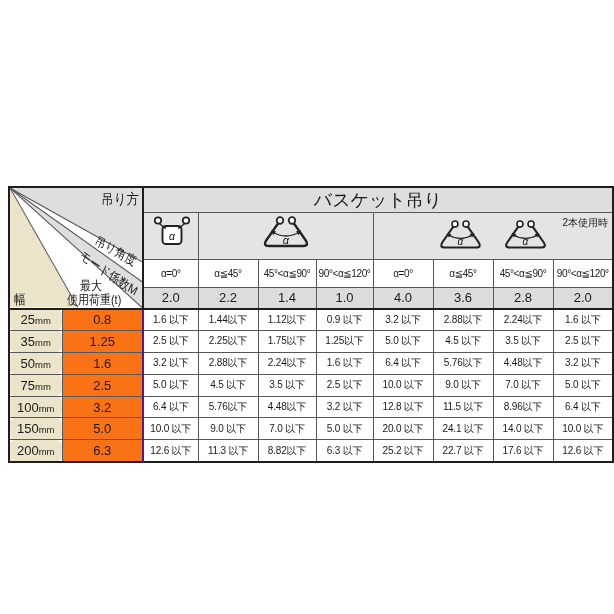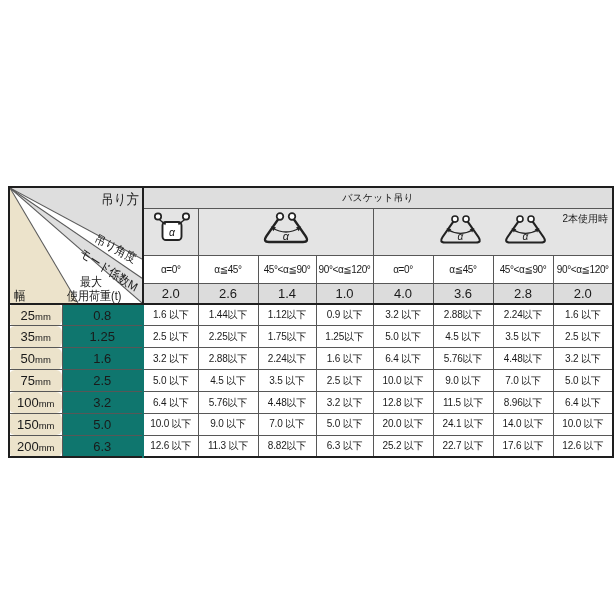--- a/index.html
+++ b/index.html
@@ -5,36 +5,36 @@
   html,body{margin:0;padding:0;background:#fff;}
   .canvas{position:relative;width:614px;height:614px;background:#ffffff;overflow:hidden;
           font-family:"Liberation Sans","DejaVu Sans",sans-serif;color:#1a1a1a;}
   table.sling{position:absolute;left:8px;top:186px;border-collapse:collapse;table-layout:fixed;
               width:604px;border:2px solid #1e1e1e;}
   td{border:1px solid #575757;text-align:center;vertical-align:middle;padding:0;
      overflow:hidden;white-space:nowrap;}
   td.corner{position:relative;border-right:2px solid #1e1e1e;border-bottom:2px solid #1e1e1e;
             padding:0;background:#fff;}
   td.corner svg{position:absolute;left:0;top:0;width:100%;height:100%;display:block;}
-  .ghead{background:#dedede;font-size:10px;}
+  .ghead{background:#dedede;font-size:18px;}
   tr.r1{height:21px;}
   tr.r2{height:42px;}
   tr.r3{height:28px;}
   tr.r4{height:21px;}
   .icell{background:#e4e4e4;}
   .icell.rel{position:relative;}
   .pair{display:flex;align-items:center;justify-content:center;gap:8px;}
   .note{position:absolute;top:3px;right:4px;font-size:10px;letter-spacing:0;}
   .acell{font-size:10px;letter-spacing:-0.4px;background:#fff;}
   .mcell{background:#dcdcdc;font-size:13px;}
   tr.r4 td{border-bottom:2px solid #1e1e1e;}
   #data-rows tr{height:21.9px;}
   td.wcell{background:#ece3cb;font-size:13px;border-radius:6px;}
   td.wcell .unit{font-size:9.5px;}
-  td.lcell{font-size:13px;border-right:2px solid #0f766e;background:#0f766e;}
+  td.lcell{font-size:13px;border-right:2px solid #4c1d95;background:#f97316;}
   td.vcell{font-size:10px;letter-spacing:-0.2px;background:#fff;}
   svg text{fill:#1a1a1a;}
   svg .jp{font-family:"Liberation Sans","DejaVu Sans",sans-serif;}
 </style>
 </head>
 <body>
 
 <div class="canvas">
   <table class="sling">
     <colgroup>
@@ -130,21 +130,21 @@
         <td class="acell">45°&lt;α≦90°</td>
         <td class="acell">90°&lt;α≦120°</td>
         <td class="acell">α=0°</td>
         <td class="acell">α≦45°</td>
         <td class="acell">45°&lt;α≦90°</td>
         <td class="acell">90°&lt;α≦120°</td>
       </tr>
 
       <tr class="r4">
         <td class="mcell">2.0</td>
-        <td class="mcell">2.6</td>
+        <td class="mcell">2.2</td>
         <td class="mcell">1.4</td>
         <td class="mcell">1.0</td>
         <td class="mcell">4.0</td>
         <td class="mcell">3.6</td>
         <td class="mcell">2.8</td>
         <td class="mcell">2.0</td>
       </tr>
     </tbody>
 
     <tbody id="data-rows">

